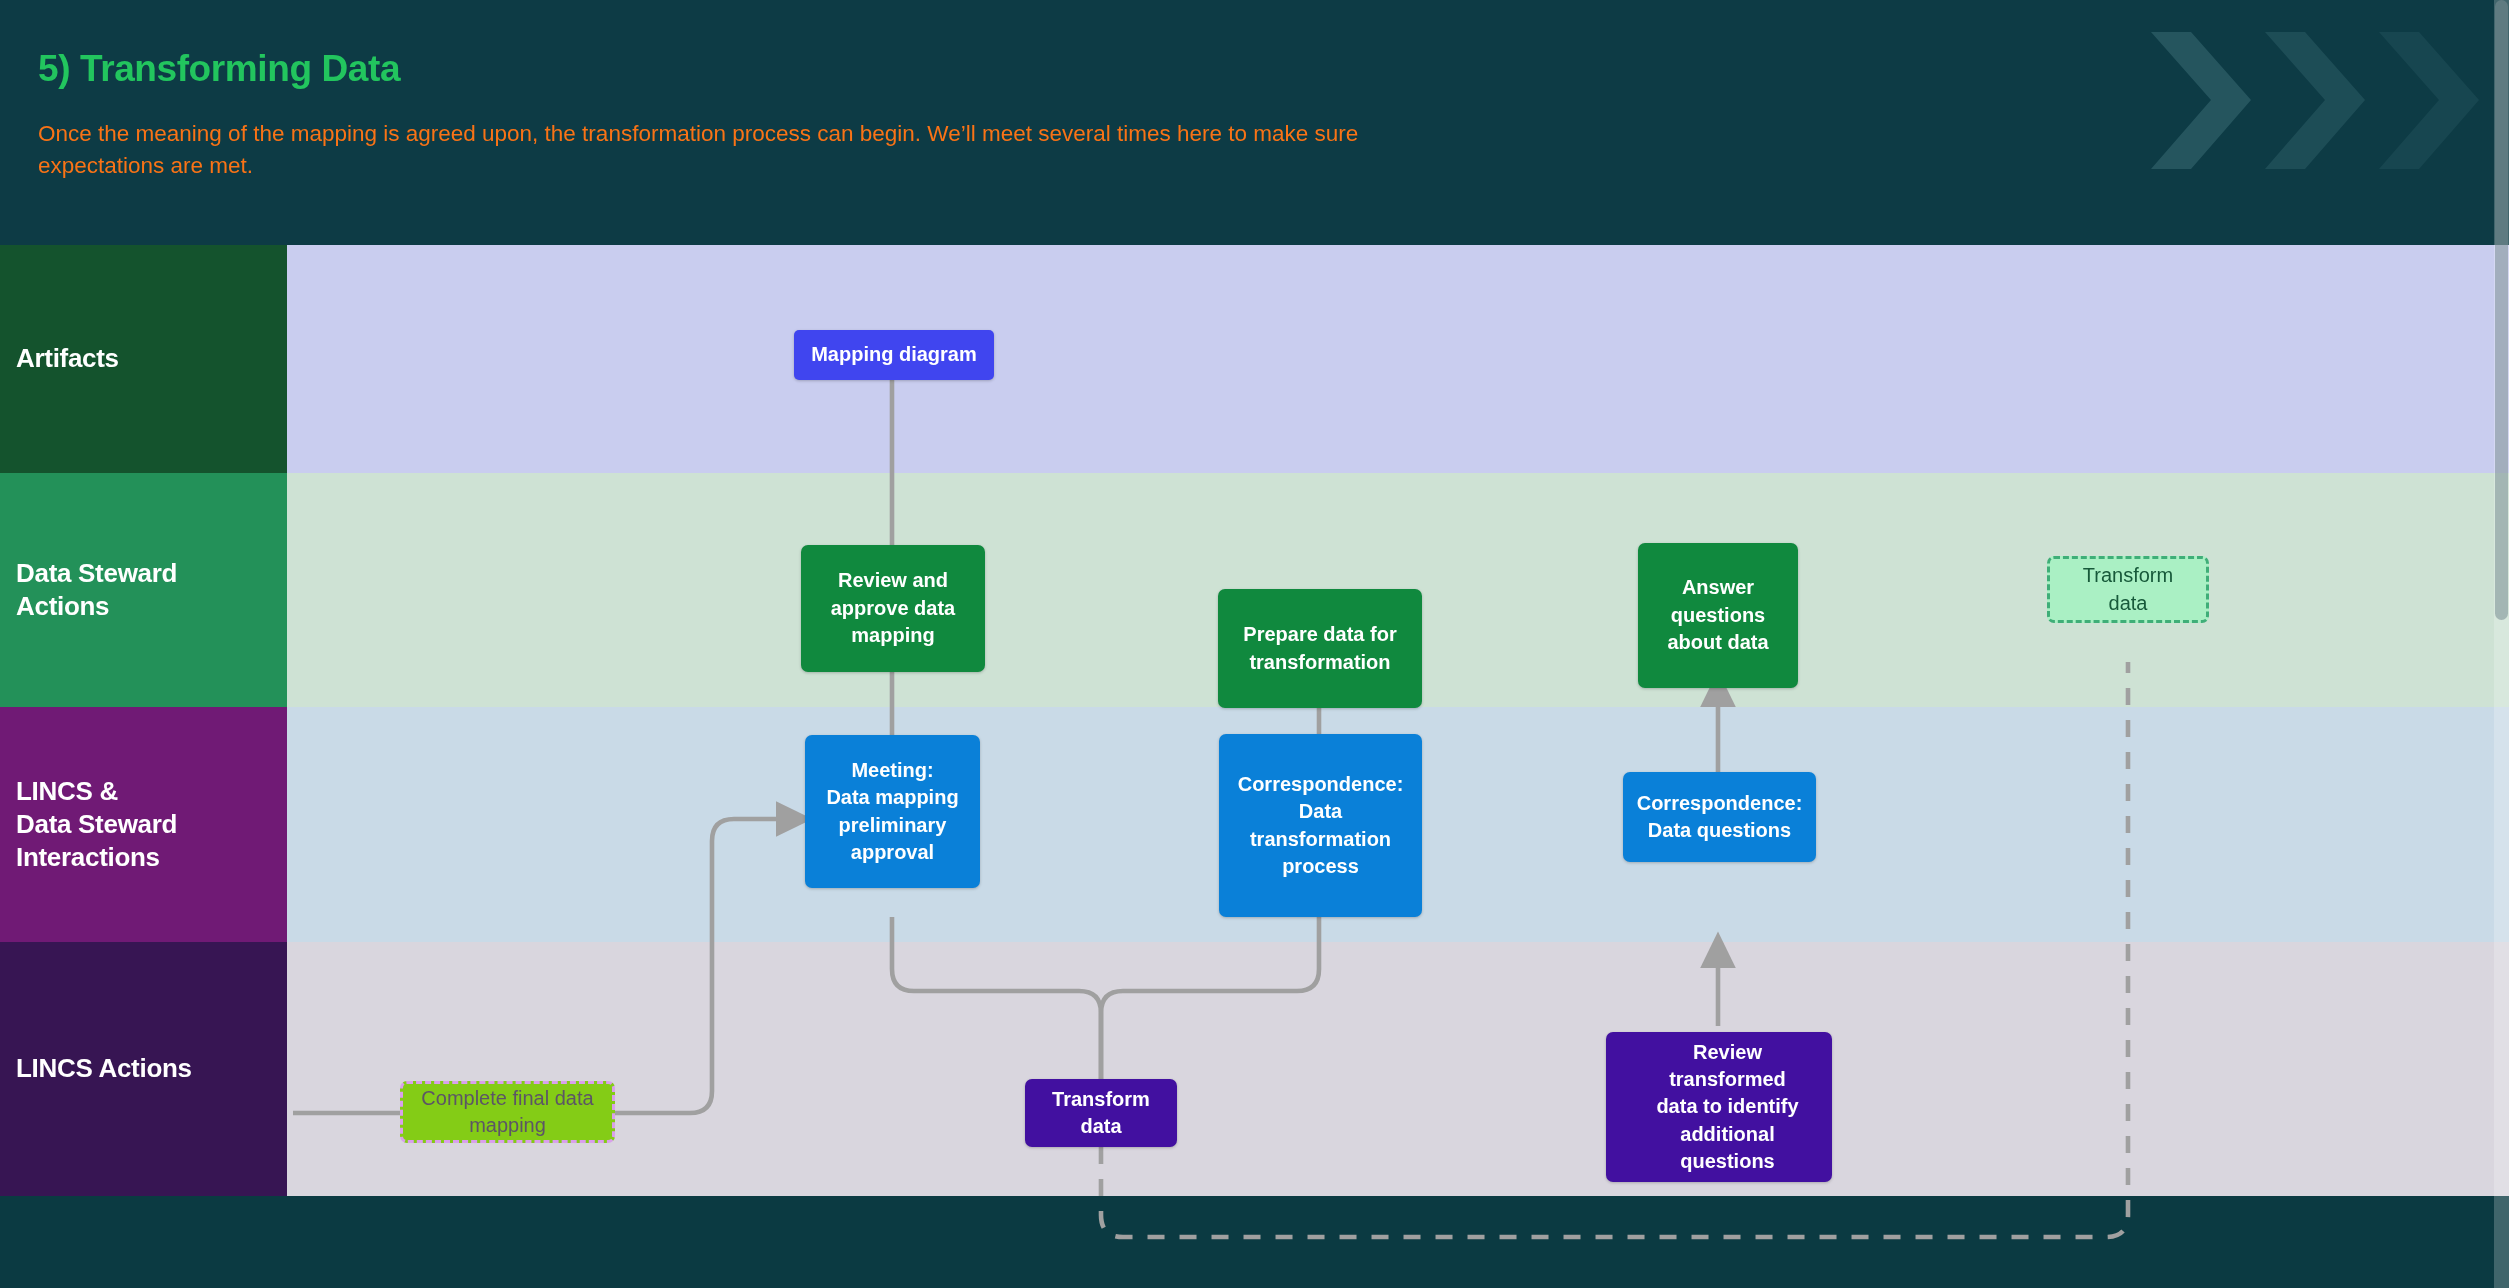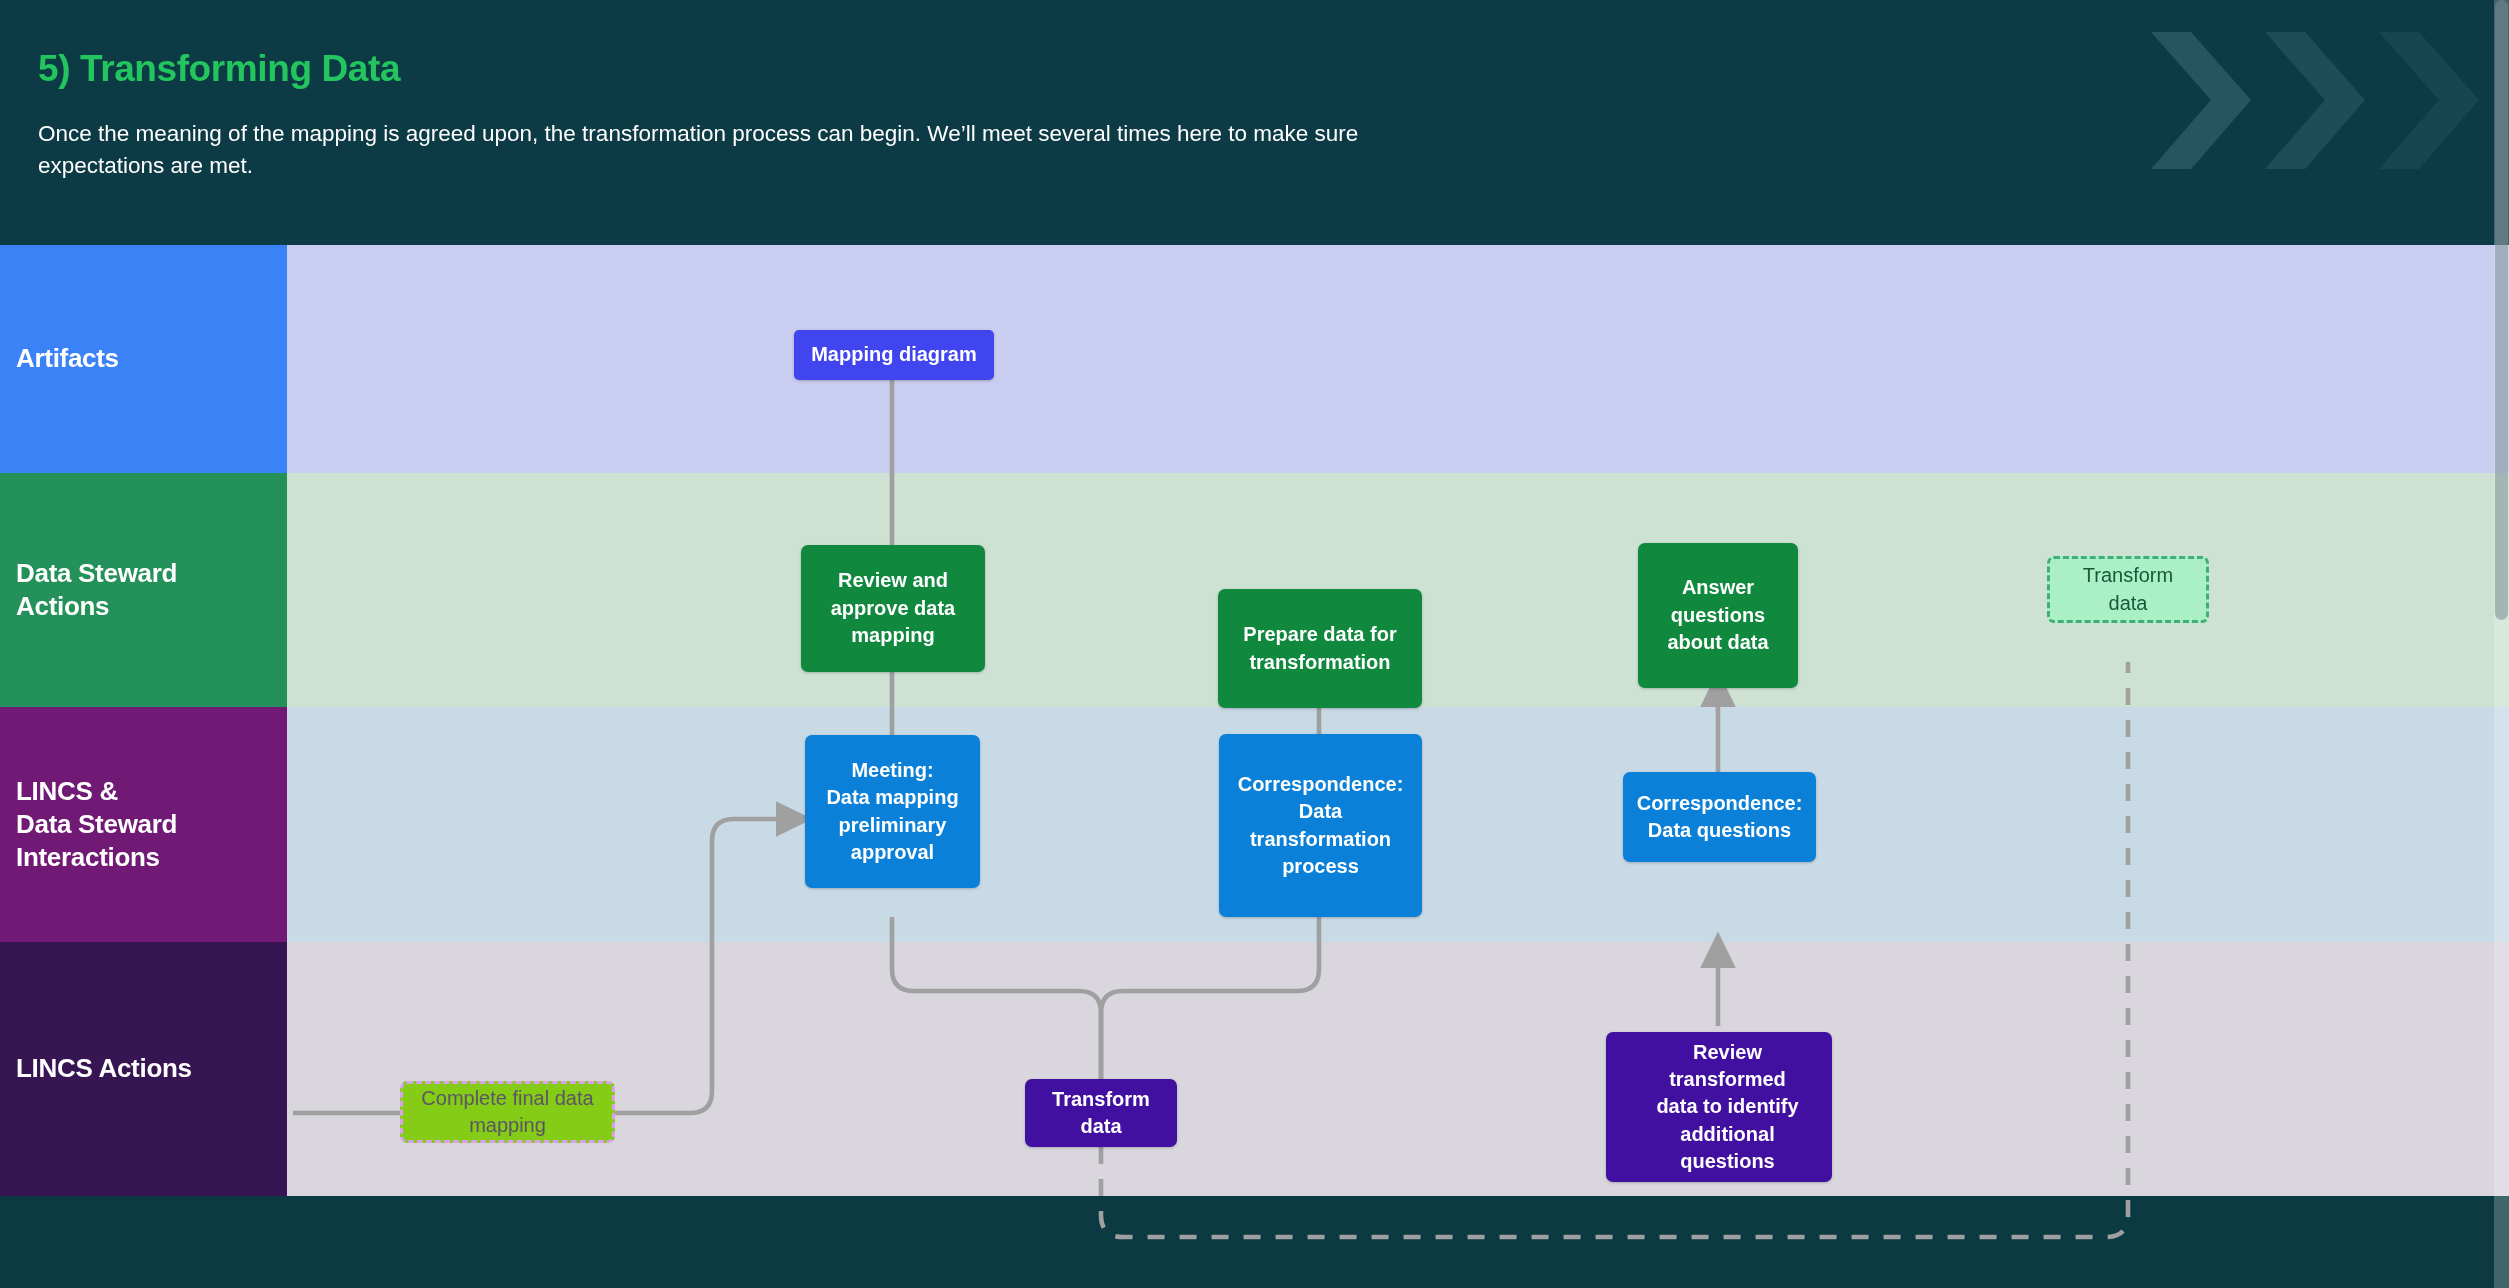--- a/index.html
+++ b/index.html
@@ -18,21 +18,21 @@
     background: #0d3b45;
     overflow: hidden;
   }
   .header-title {
     position: absolute; left: 38px; top: 48px;
     font-size: 37px; font-weight: bold; color: #22c55e;
     letter-spacing: -0.4px; white-space: nowrap;
   }
   .header-sub {
     position: absolute; left: 38px; top: 118px; width: 1400px;
-    font-size: 22.5px; color: #ffffff; line-height: 1.42;
+    font-size: 22.5px; color: #f97316; line-height: 1.42;
   }
   .chev-wrap {
     position: absolute; right: 22px; top: 28px;
     width: 340px; height: 145px;
   }
   .chev { position: absolute; top: 0; width: 110px; height: 145px; }
   .chev svg { display: block; width: 100%; height: 100%; }
   .chev1 { right: 232px; opacity: .40; }
   .chev2 { right: 118px; opacity: .27; }
   .chev3 { right: 4px;   opacity: .17; }
@@ -44,21 +44,21 @@
     display: flex; align-items: center;
   }
   .lane-head-label {
     color: #ffffff; font-size: 26px; font-weight: bold;
     padding-left: 16px; line-height: 1.28; letter-spacing: -0.3px;
     white-space: pre-line;
   }
   .lane-body { position: absolute; left: 287px; top: 0; right: 0; height: 100%; }
 
   .lane0 { top: 245px;  height: 228px; }
-  .lane0 .lane-head { background: #3b82f6; }
+  .lane0 .lane-head { background: #14532d; }
   .lane0 .lane-body { background: #c9cdef; }
   .lane1 { top: 473px;  height: 234px; }
   .lane1 .lane-head { background: #239159; }
   .lane1 .lane-body { background: #cee2d4; }
   .lane2 { top: 707px;  height: 235px; }
   .lane2 .lane-head { background: #701a75; }
   .lane2 .lane-body { background: #c9dae7; }
   .lane3 { top: 942px;  height: 254px; }
   .lane3 .lane-head { background: #371553; }
   .lane3 .lane-body { background: #d9d6de; }

